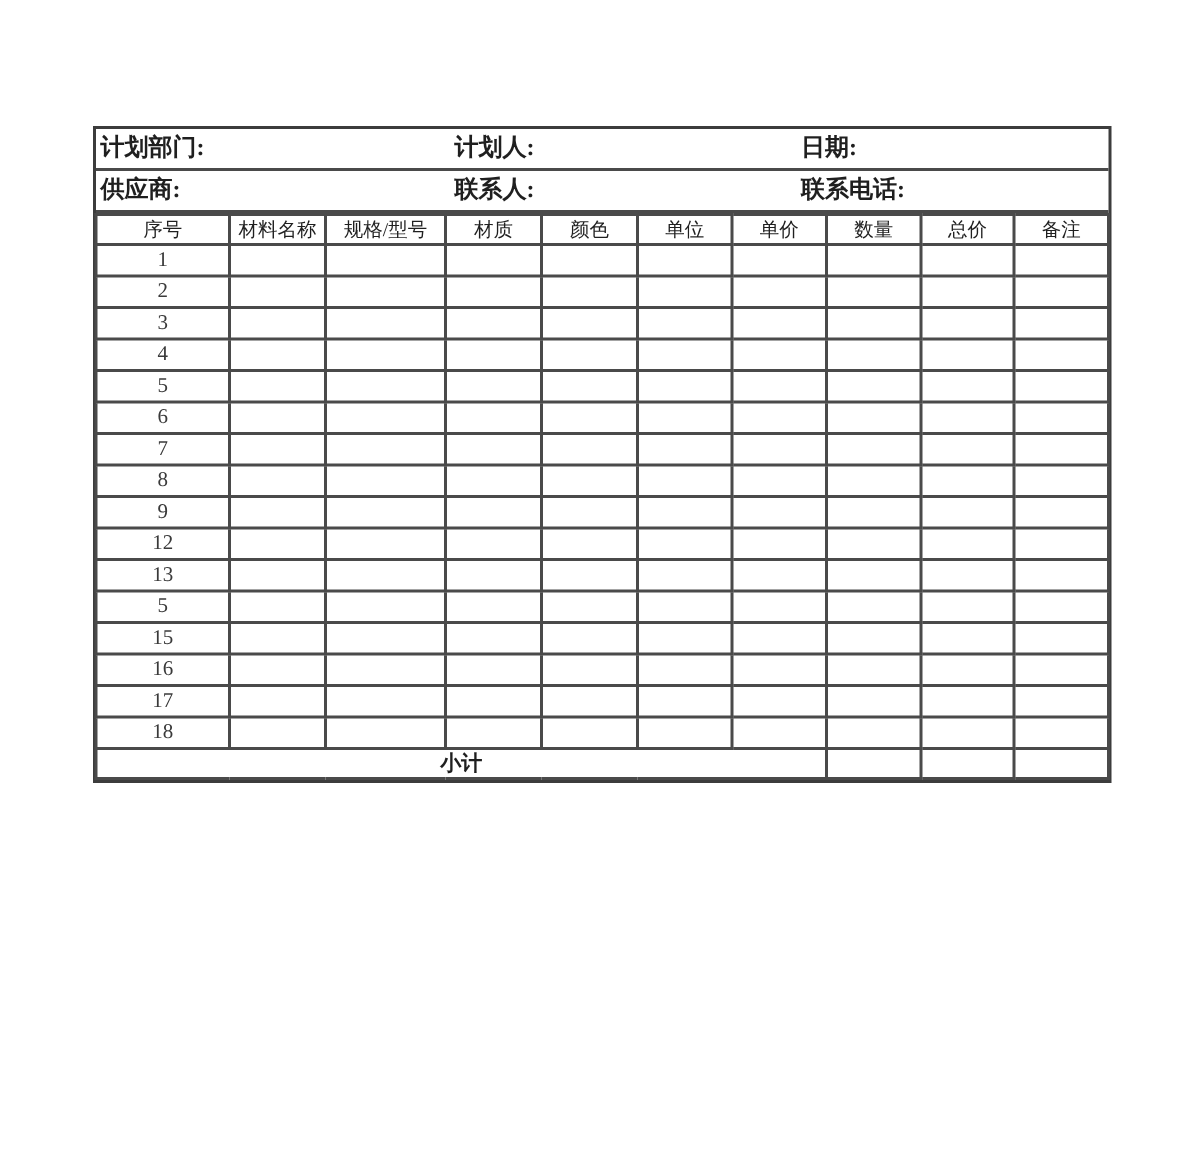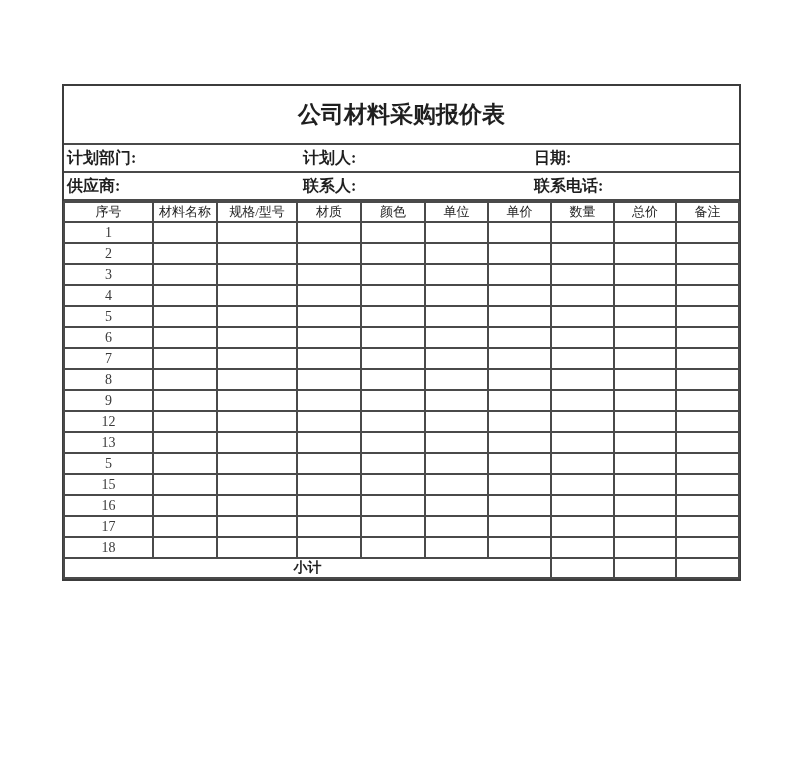--- a/index.html
+++ b/index.html
@@ -71,21 +71,20 @@
     text-align:center;vertical-align:middle;
     font-size:14px;font-weight:bold;color:var(--text);
   }
 </style>
 </head>
 <body>
 
 <div class="page">
   <div class="sheet">
 
-    <div class="title-row">公司材料采购报价表</div>
 
     <div class="info-row">
       <span class="f0">计划部门:</span>
       <span class="f1">计划人:</span>
       <span class="f2">日期:</span>
     </div>
 
     <div class="info-row">
       <span class="f0">供应商:</span>
       <span class="f1">联系人:</span>

